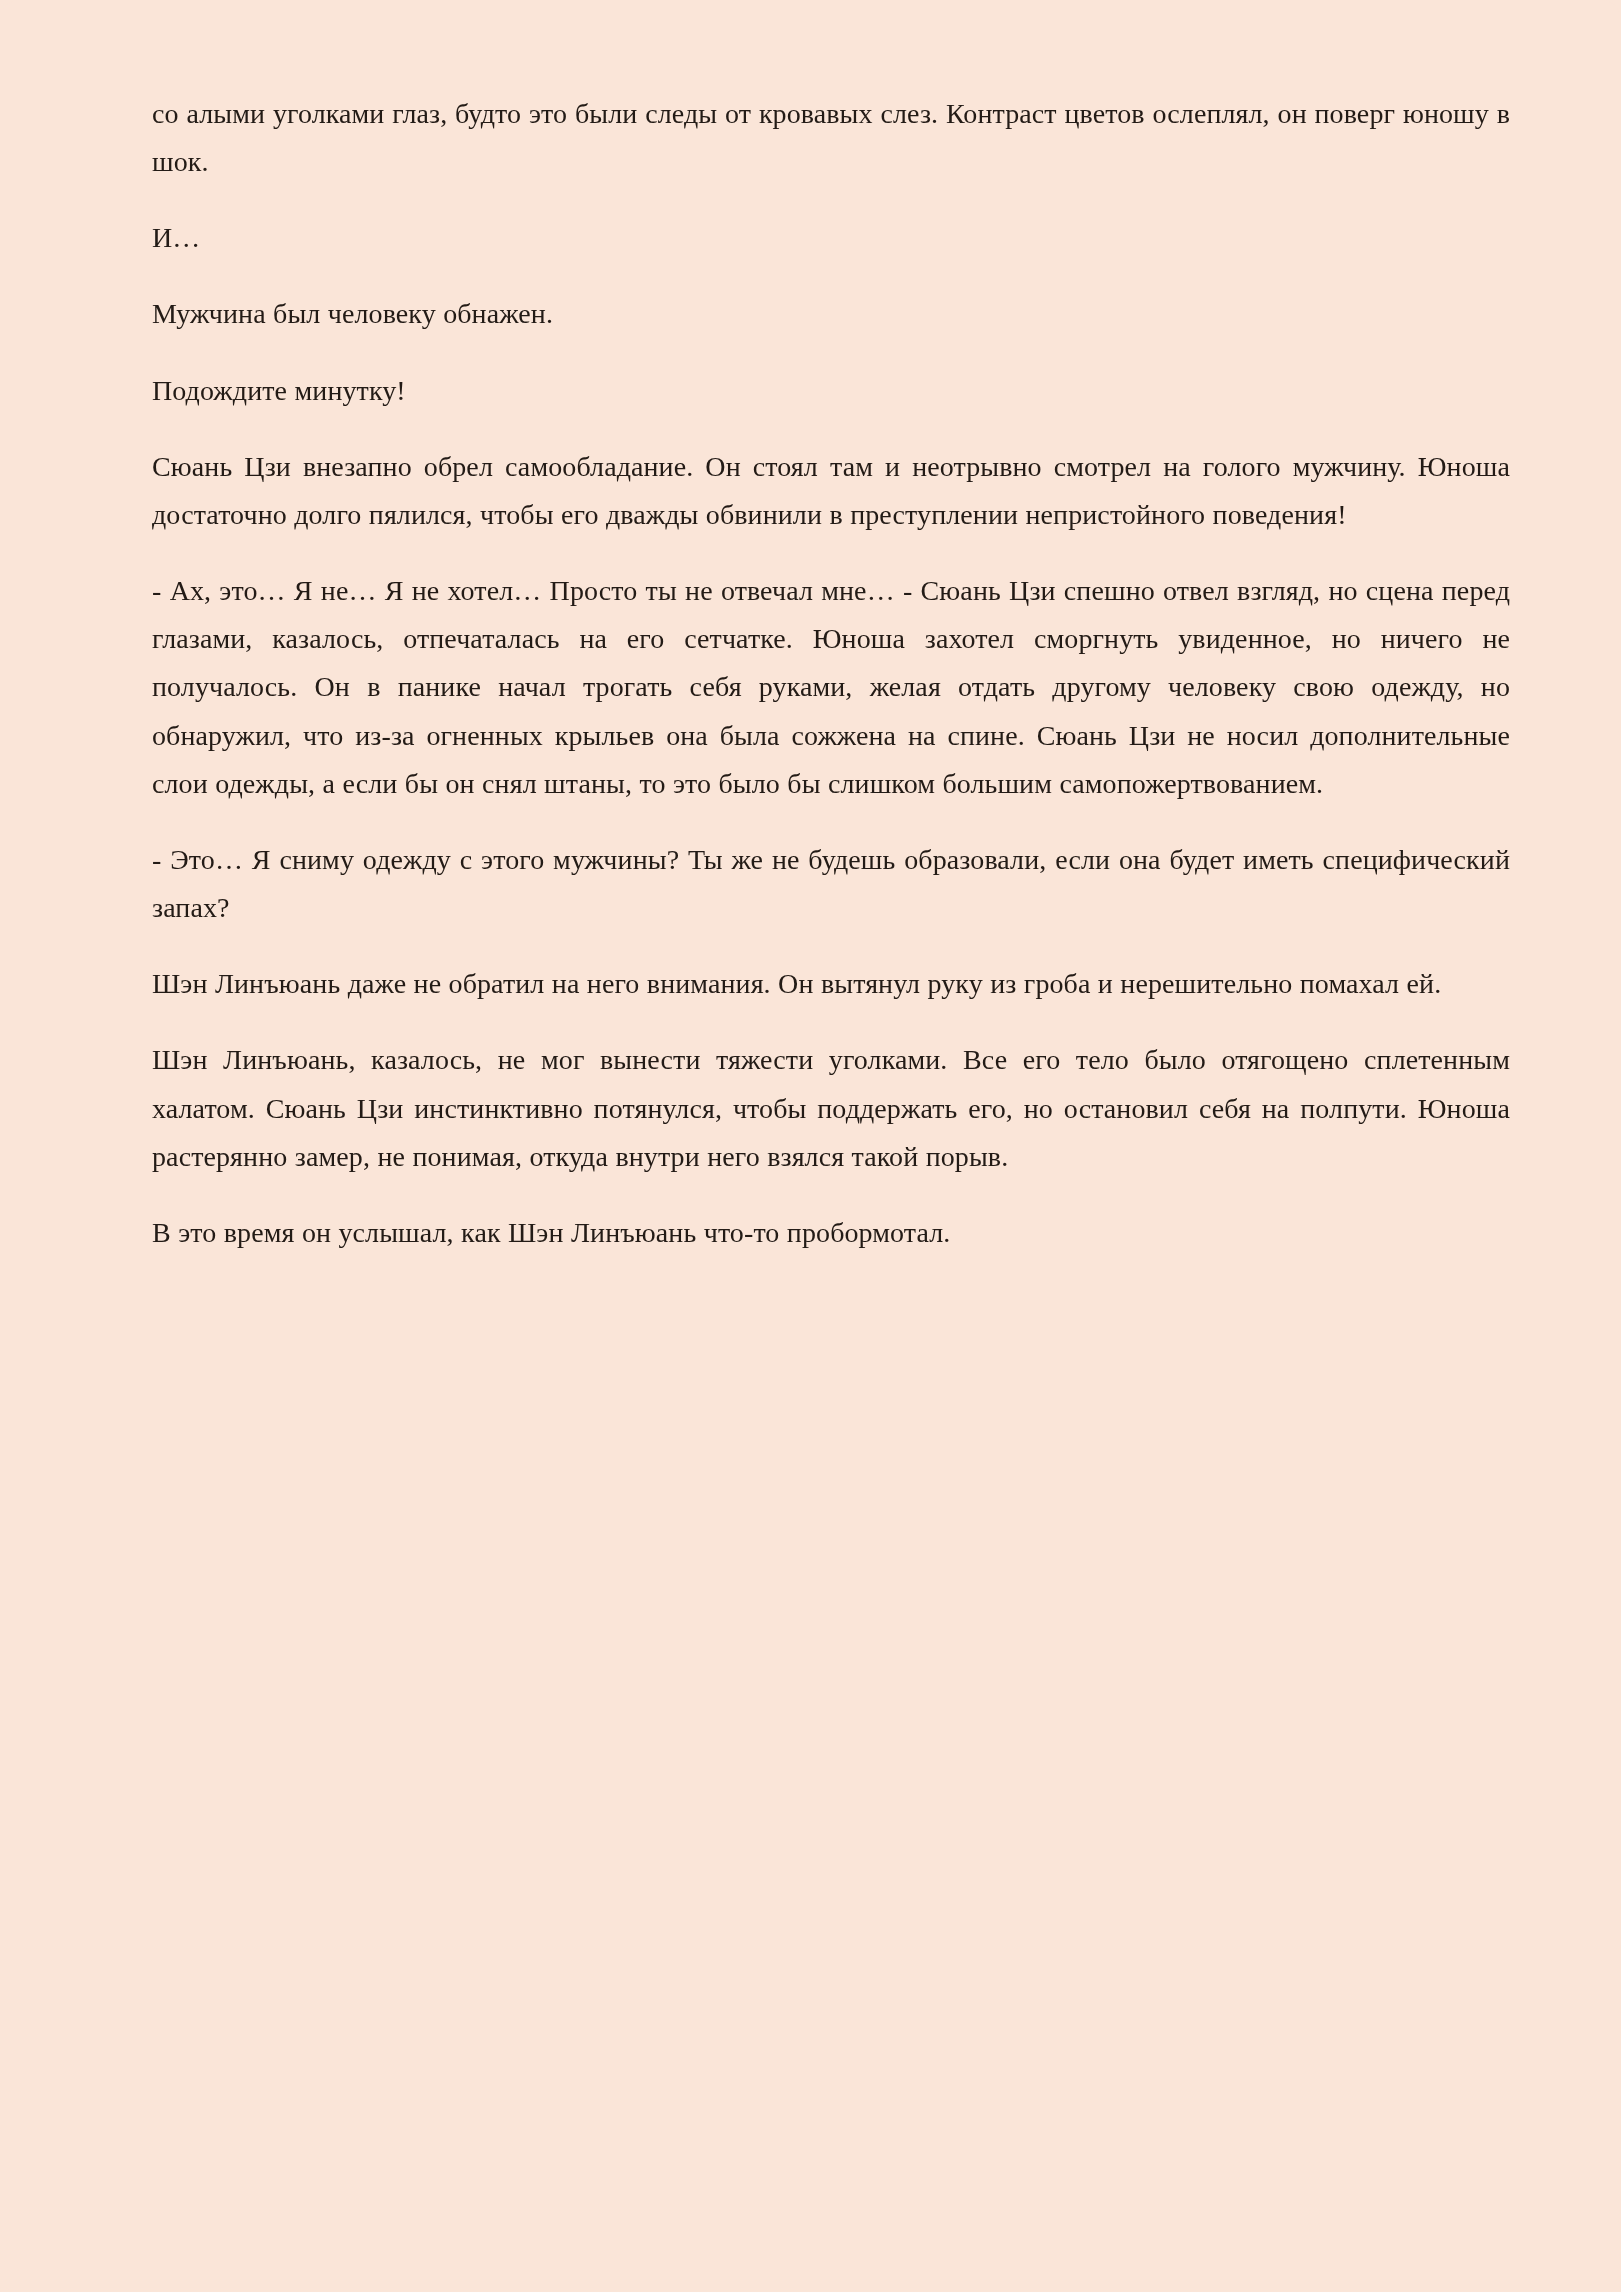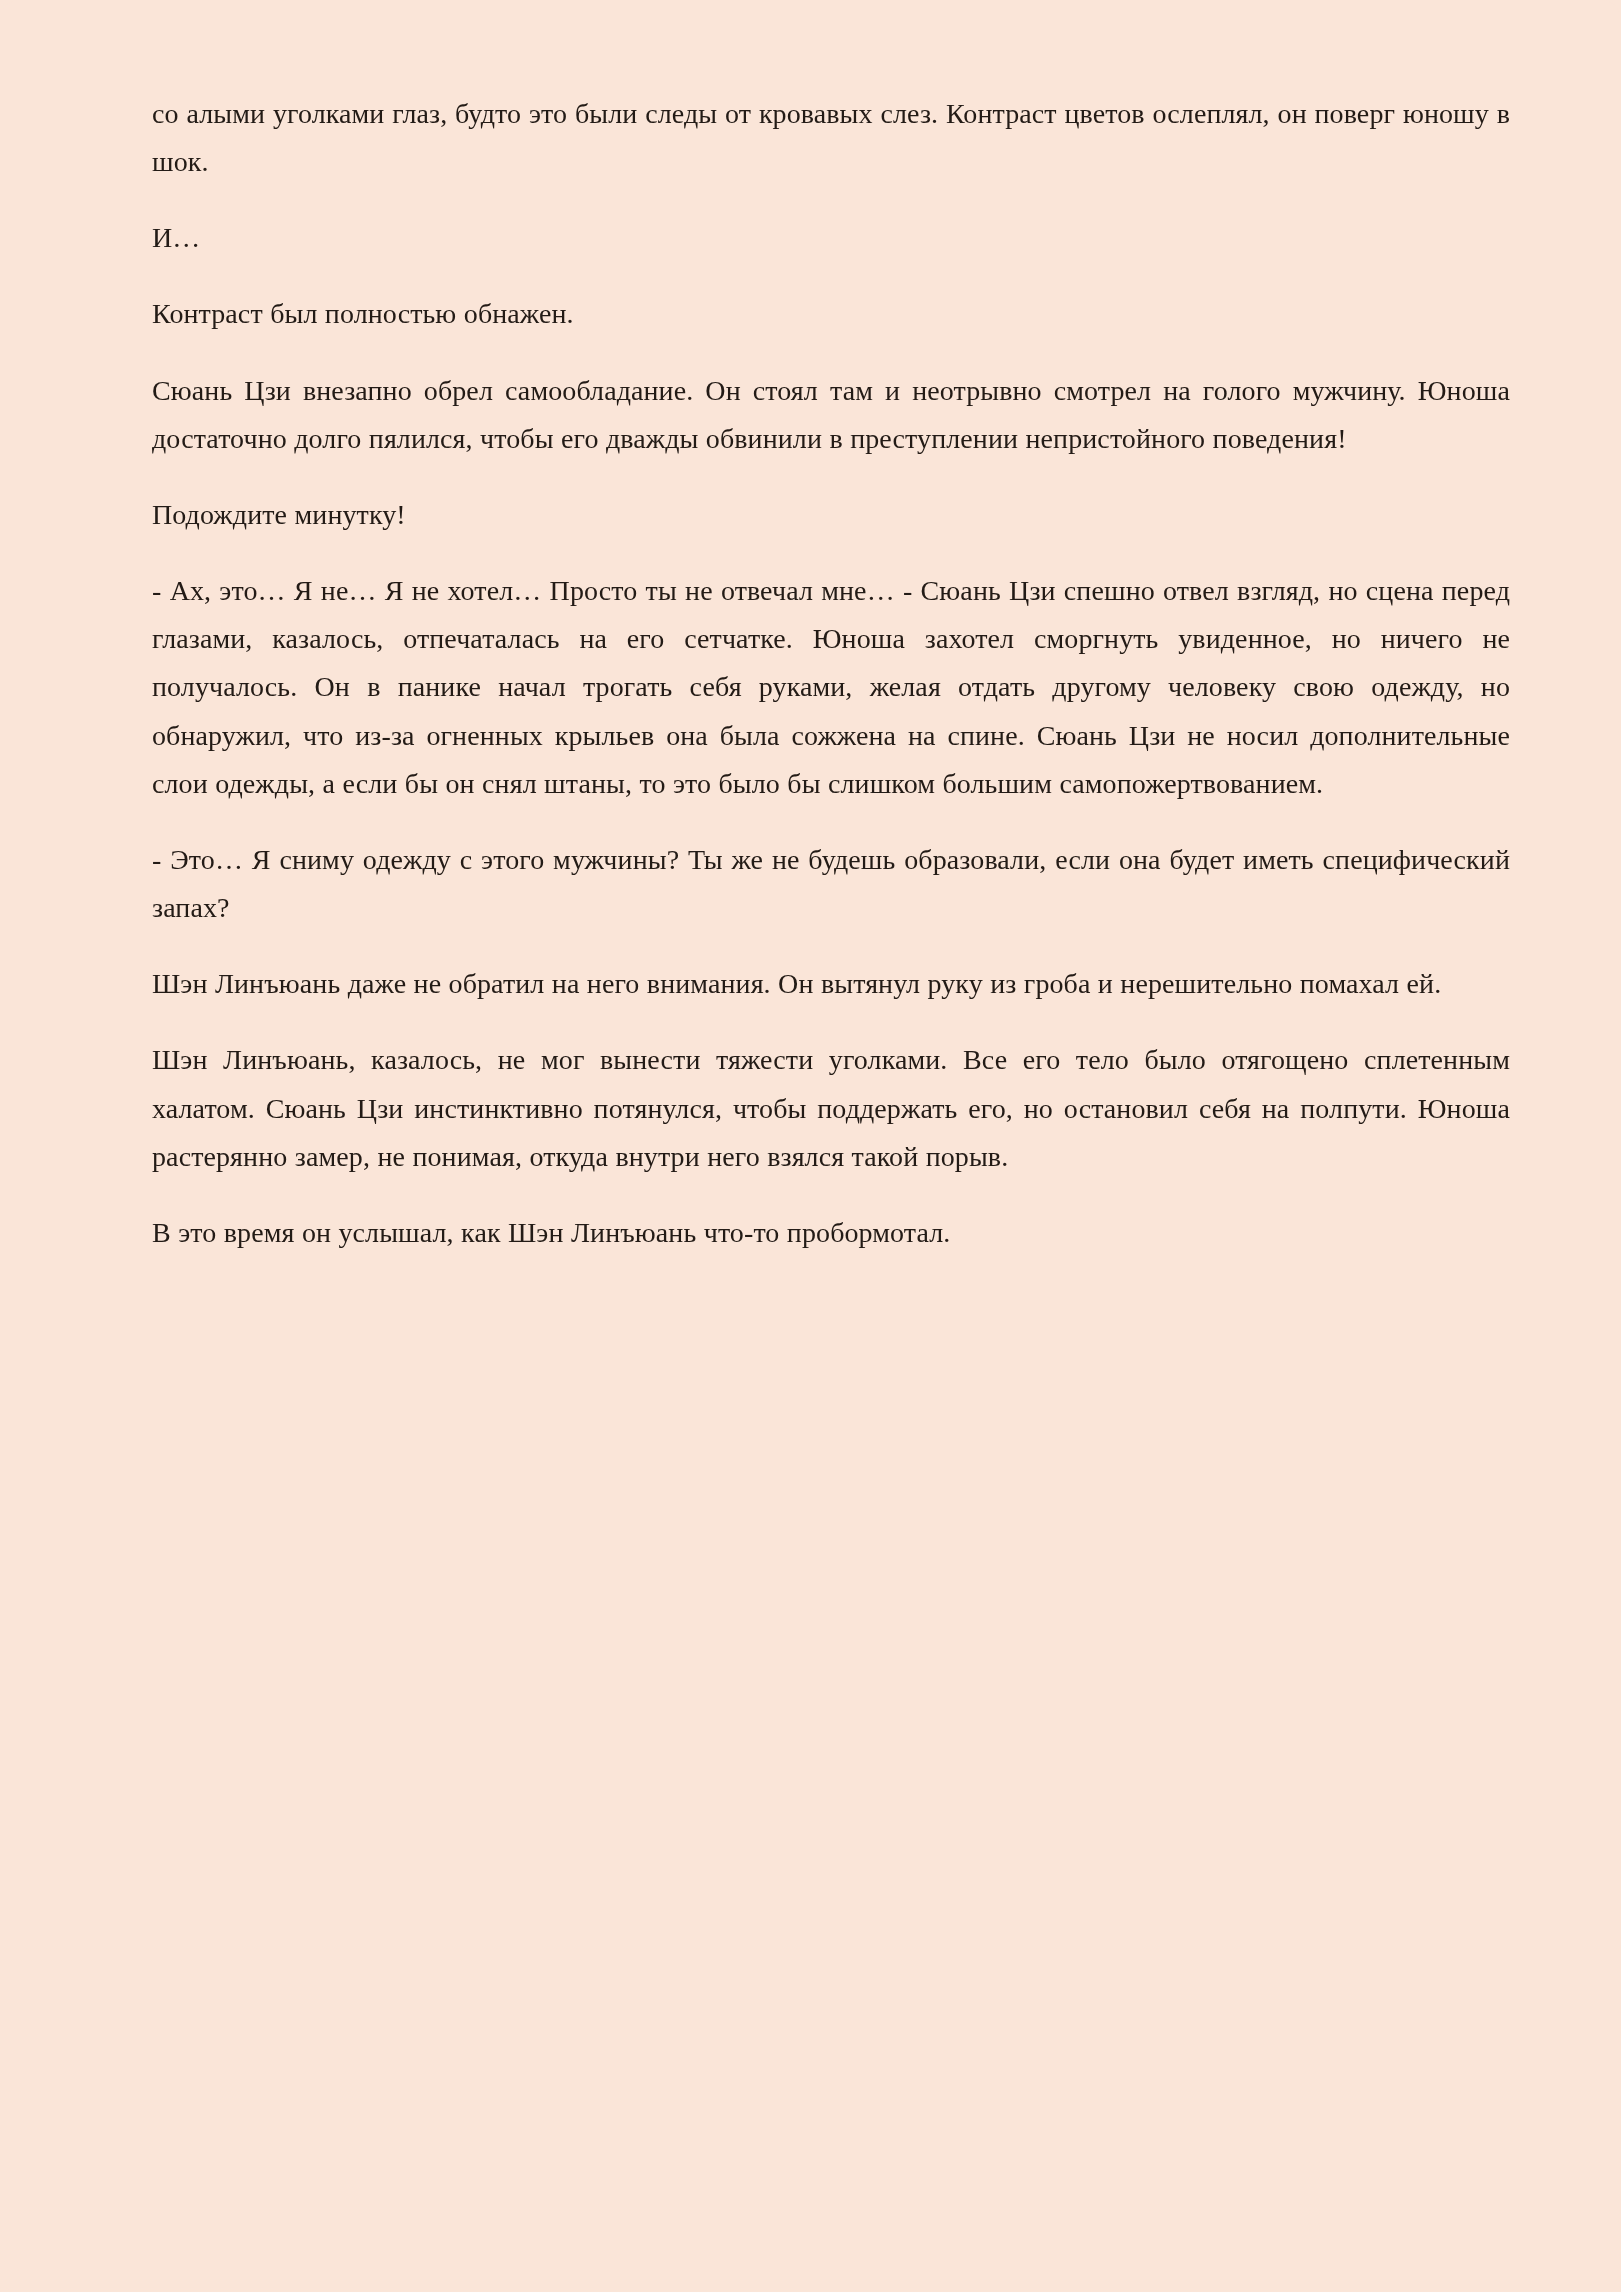--- a/index.html
+++ b/index.html
@@ -56,25 +56,25 @@
 </head>
 <body style="background: rgb(250, 229, 216); color: rgb(35, 27, 22);">
 
 <div class="page" style="background: rgb(250, 229, 216);">
   <div class="text-column">
 
     <p class="para">со алыми уголками глаз, будто это были следы от кровавых слез. Контраст цветов ослеплял, он поверг юношу в шок.</p>
 
     <p class="para short">И…</p>
 
-    <p class="para short">Контраст был полностью обнажен.</p>
+    <p class="para short">Мужчина был человеку обнажен.</p>
+
+    <p class="para short">Подождите минутку!</p>
 
     <p class="para">Сюань Цзи внезапно обрел самообладание. Он стоял там и неотрывно смотрел на голого мужчину. Юноша достаточно долго пялился, чтобы его дважды обвинили в преступлении непристойного поведения!</p>
-
-    <p class="para short">Подождите минутку!</p>
 
     <p class="para">- Ах, это… Я не… Я не хотел… Просто ты не отвечал мне… - Сюань Цзи спешно отвел взгляд, но сцена перед глазами, казалось, отпечаталась на его сетчатке. Юноша захотел сморгнуть увиденное, но ничего не получалось. Он в панике начал трогать себя руками, желая отдать другому человеку свою одежду, но обнаружил, что из-за огненных крыльев она была сожжена на спине. Сюань Цзи не носил дополнительные слои одежды, а если бы он снял штаны, то это было бы слишком большим самопожертвованием.</p>
 
 
     <p class="para">- Это… Я сниму одежду с этого мужчины? Ты же не будешь образовали, если она будет иметь специфический запах?</p>
 
     <p class="para">Шэн Линъюань даже не обратил на него внимания. Он вытянул руку из гроба и нерешительно помахал ей.</p>
 
 
     <p class="para">Шэн Линъюань, казалось, не мог вынести тяжести уголками. Все его тело было отягощено сплетенным халатом. Сюань Цзи инстинктивно потянулся, чтобы поддержать его, но остановил себя на полпути. Юноша растерянно замер, не понимая, откуда внутри него взялся такой порыв.</p>

